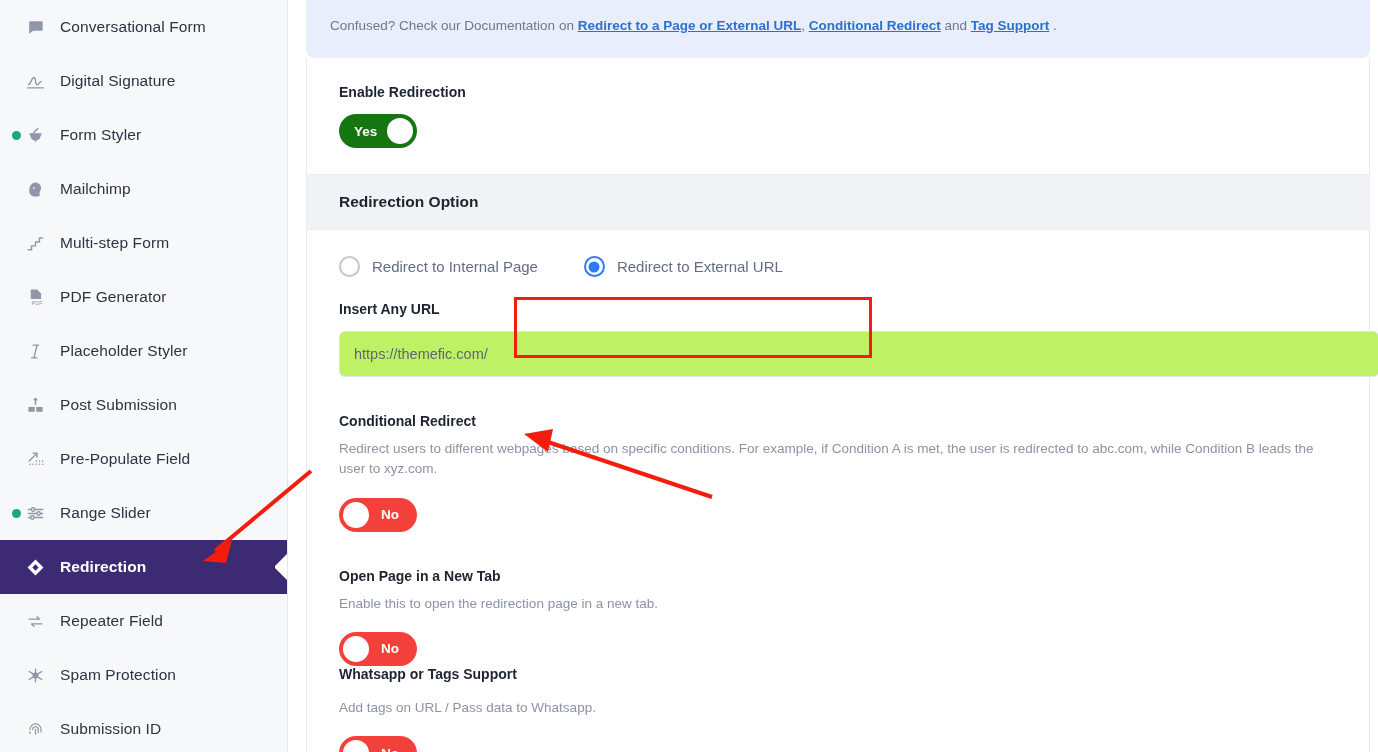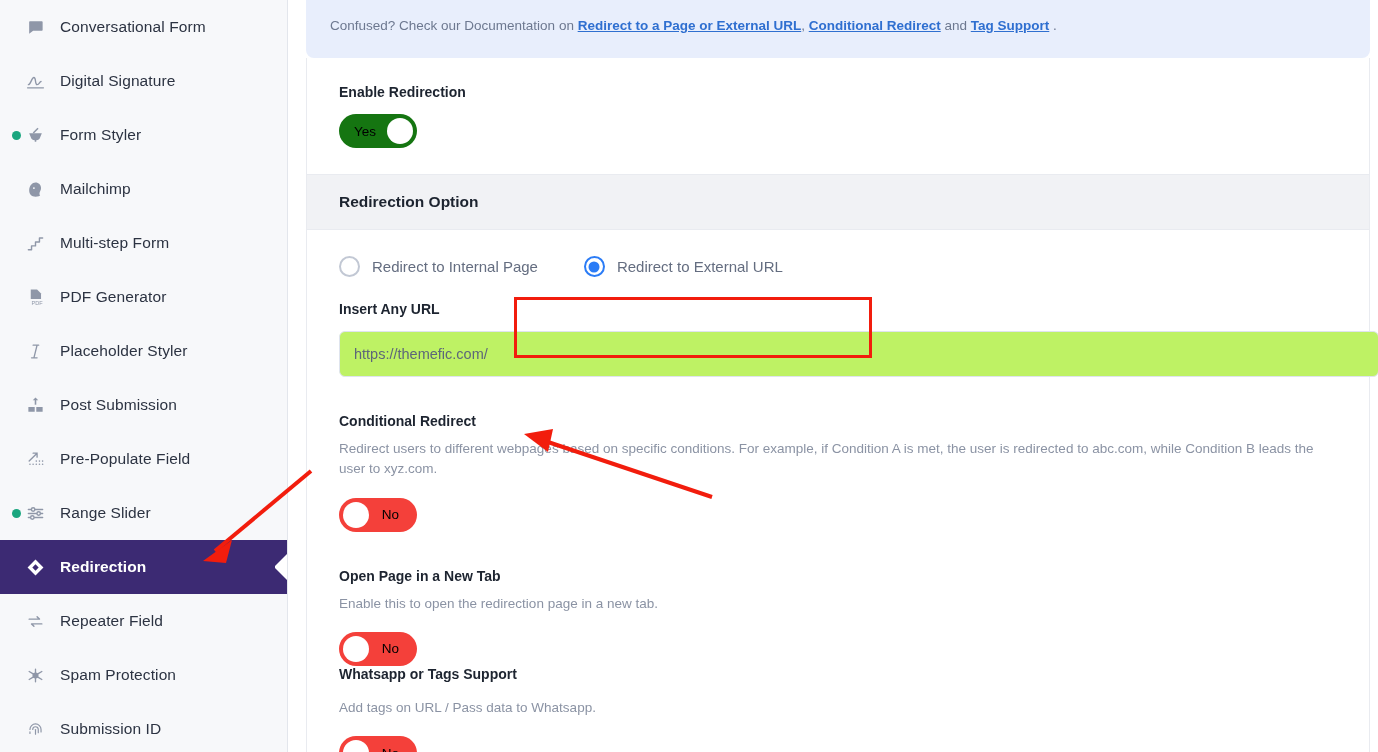--- a/index.html
+++ b/index.html
@@ -146,22 +146,22 @@
   }
   .toggle .knob {
     position: absolute;
     width: 26px; height: 26px;
     border-radius: 50%;
     background: #ffffff;
     top: 4px;
   }
   .toggle .t-label {
     font-size: 13.5px;
-    font-weight: 400;
-    color: #000000;
+    font-weight: 700;
+    color: #ffffff;
     position: absolute;
   }
   .toggle.on { background: #157511; }
   .toggle.on .knob { right: 4px; }
   .toggle.on .t-label { left: 15px; }
   .toggle.off { background: #f4403a; }
   .toggle.off .knob { left: 4px; }
   .toggle.off .t-label { right: 18px; }
 
   

